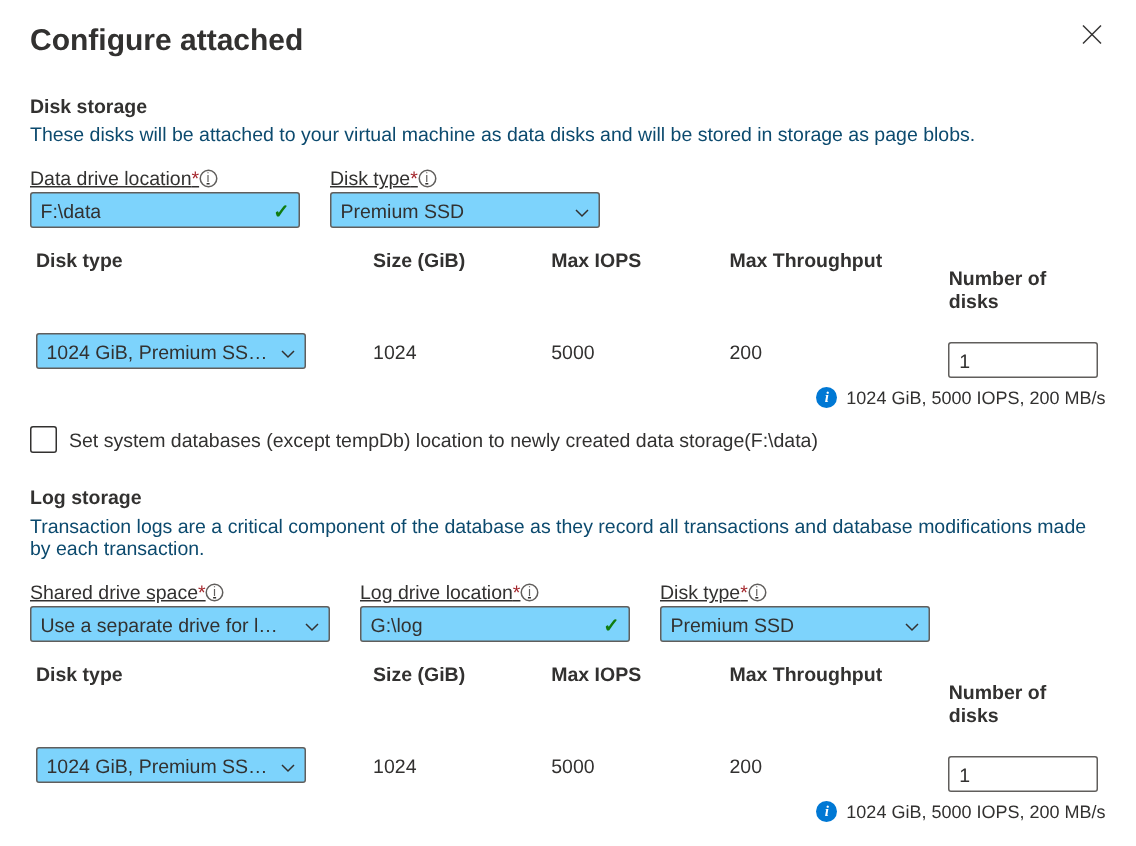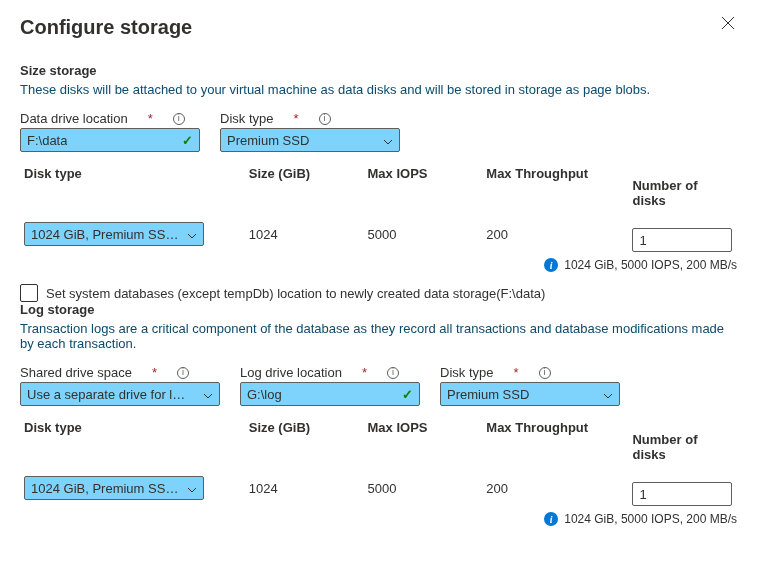--- a/index.html
+++ b/index.html
@@ -15,21 +15,21 @@
     padding: 16px 20px;
   }
   .header { display: flex; justify-content: space-between; align-items: flex-start; margin-bottom: 24px; }
   .title { font-size: 20px; font-weight: 600; }
   .close { cursor: pointer; width: 16px; height: 16px; position: relative; }
   .close svg { width: 14px; height: 14px; stroke: #323130; stroke-width: 1; }
   .section-title { font-weight: 600; font-size: 13px; margin-bottom: 4px; }
   .section-desc { font-size: 13px; margin-bottom: 14px; color: #0c4a6e; }
   .row-fields { display: flex; gap: 20px; margin-bottom: 14px; }
   .field-block { display: flex; flex-direction: column; }
-  .field-label { font-size: 13px; margin-bottom: 2px; display: flex; align-items: center; gap: 20px; }
+  .field-label { font-size: 13px; margin-bottom: 2px; display: flex; align-items: center; gap: 0; text-decoration: underline; }
   .req { color: #a4262c; }
   .info-icon { width:12px; height:12px; border:1px solid #605e5c; border-radius:50%; display:inline-flex; align-items:center; justify-content:center; font-size:9px; color:#605e5c; line-height:1; }
   .select, .input {
     border: 1px solid #605e5c;
     border-radius: 2px;
     background: #7dd3fc;
     height: 24px;
     font-size: 13px;
     padding: 0 6px;
     display: flex;
@@ -43,42 +43,42 @@
   .check-mark { color:#107c10; font-weight:bold; }
   .table-head { display:flex; padding: 0 4px 8px 4px; font-weight:600; font-size:13px; }
   .table-row { display:flex; align-items:center; padding: 0 4px; }
   .c1 { width: 200px; }
   .c2 { width: 130px; margin-left: 42px; }
   .c3 { width: 130px; }
   .c4 { width: 160px; }
   .c5 { width: 110px; margin-top: 12px; }
   .hint-row { display:flex; justify-content:flex-end; align-items:center; gap:6px; font-size:12px; margin-top:6px; }
   .blue-info { width:14px; height:14px; background:#0078d4; border-radius:50%; color:#fff; font-size:10px; font-weight:bold; display:inline-flex; align-items:center; justify-content:center; font-style: italic; font-family: Georgia, serif;}
-  .checkbox-row { display:flex; align-items:center; gap:8px; margin-top:12px; }
+  .checkbox-row { display:flex; align-items:center; gap:8px; margin-top:12px; margin-bottom: 22px; }
   .checkbox { width:18px; height:18px; border:1px solid #323130; border-radius:2px; }
   .ellipsis { white-space:nowrap; overflow:hidden; text-overflow:ellipsis; }
   .input-box {
     border:1px solid #605e5c; border-radius:2px; height:24px; padding:0 6px; font-size:13px; background:#fff;
     display:flex; align-items:center;
   }
 </style>
 </head>
 <body>
 
 <div class="header">
-  <div class="title">Configure storage</div>
+  <div class="title">Configure attached</div>
   <div class="close">
     <svg viewBox="0 0 14 14">
         <line x1="1" y1="1" x2="13" y2="13"></line>
         <line x1="13" y1="1" x2="1" y2="13"></line>
       </svg>
   </div>
 </div>
 
-<div class="section-title">Size storage</div>
+<div class="section-title">Disk storage</div>
 <div class="section-desc">These disks will be attached to your virtual machine as data disks and will be stored in storage as page blobs.</div>
 
 <div class="row-fields">
   <div class="field-block" style="width:180px">
     <div class="field-label">
       <span>Data drive location</span>
         <span class="req">*</span>
       <span class="info-icon">i</span>
     </div>
     <div class="select">

